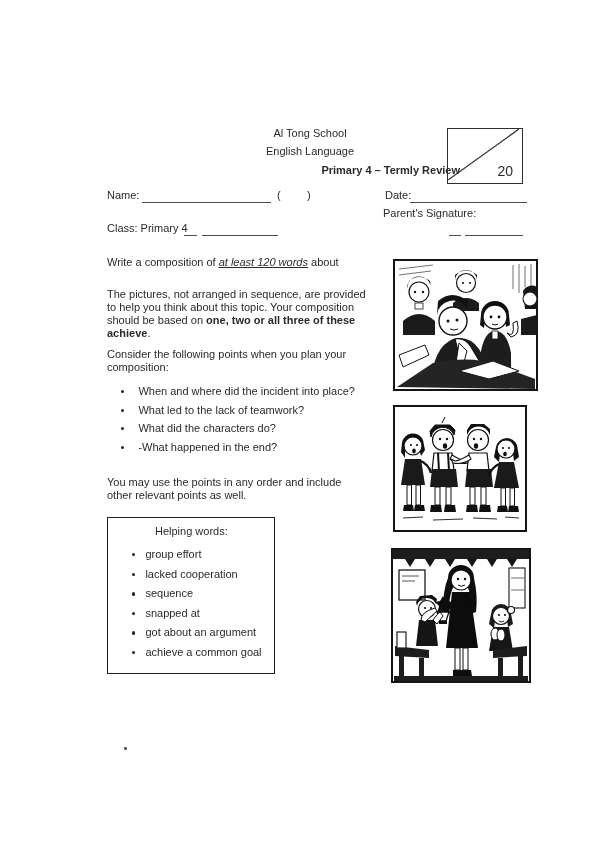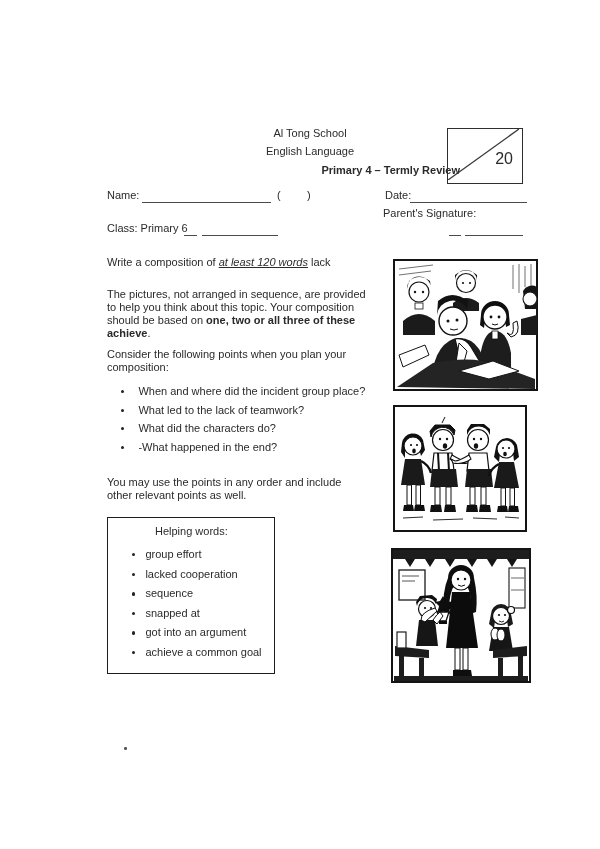--- a/index.html
+++ b/index.html
@@ -11,21 +11,21 @@
   }
   .abs{position:absolute;}
   .ctr{left:160px;width:300px;text-align:center;}
   .b{font-weight:700;text-align:right;}
   .i{margin-left:36px;}
   .u{text-decoration:underline;font-style:italic;}
   .line{display:inline-block;border-bottom:1.3px solid #4a4a4a;height:12px;}
   
   .scorebox{left:447px;top:128px;width:74px;height:54px;border:1.6px solid #2e2e2e;}
   .scorebox svg{position:absolute;left:0;top:0;}
-  .score-val{position:absolute;right:9px;bottom:18px;font-size:16px;color:#2a2a2a;}
+  .score-val{position:absolute;right:9px;bottom:5px;font-size:14px;color:#2a2a2a;}
   
   .para{left:107px;width:290px;}
   .pline{display:block;}
   
   .pt{display:flex;align-items:flex-start;margin-bottom:5.5px;}
   .bdot{flex:0 0 auto;width:3.4px;height:3.4px;border-radius:50%;background:#222;margin:5px 14px 0 0;}
   
   .helpbox{left:107px;top:517px;width:168px;height:157px;border:1.7px solid #1d1d1d;box-sizing:border-box;}
   .helpbox .title{position:absolute;left:11px;top:7px;}
   .helpbox .words{position:absolute;left:24px;top:30px;}
@@ -50,47 +50,47 @@
   <span class="score-val">20</span>
 </div>
 
 <span class="abs" style="left:107px;top:189px;">Name:</span>
 <span class="abs line" style="left:142px;top:190px;width:129px;"></span>
 <span class="abs" style="left:277px;top:189px;">(</span>
 <span class="abs" style="left:307px;top:189px;">)</span>
 <span class="abs" style="left:385px;top:189px;">Date:</span>
 <span class="abs line" style="left:410px;top:190px;width:117px;"></span>
 
-<span class="abs" style="left:107px;top:222px;">Class: Primary 6</span>
+<span class="abs" style="left:107px;top:222px;">Class: Primary 4</span>
 <span class="abs line" style="left:184px;top:223px;width:13px;"></span>
 <span class="abs line" style="left:202px;top:223px;width:76px;"></span>
 <span class="abs" style="left:335px;top:207px;padding-left:48px;">Parent's Signature:</span>
 <span class="abs line" style="left:449px;top:223px;width:12px;"></span>
 <span class="abs line" style="left:465px;top:223px;width:58px;"></span>
 
 <div class="abs para" style="top:256px;">
-  <span class="pline"><span>Write a composition of </span><span class="u">at least 120 words</span><span> lack</span></span>
+  <span class="pline"><span>Write a composition of </span><span class="u">at least 120 words</span><span> about</span></span>
 </div>
 
 <div class="abs para" style="top:288px;">
   <span class="pline">The pictures, not arranged in sequence, are provided</span>
   <span class="pline">to help you think about this topic. Your composition</span>
   <span class="pline"><span>should be based on </span><span class="b">one, two or all three of these</span></span>
   <span class="pline"><span class="b">achieve</span><span>.</span></span>
 </div>
 
 <div class="abs para" style="top:348px;">
   <span class="pline">Consider the following points when you plan your</span>
   <span class="pline">composition:</span>
 </div>
 
 <div class="abs" style="left:121px;top:385px;width:270px;">
   <div class="pt">
       <span class="bdot"></span>
-      <span>When and where did the incident group place?</span>
+      <span>When and where did the incident into place?</span>
     </div>
   <div class="pt">
       <span class="bdot"></span>
       <span>What led to the lack of teamwork?</span>
     </div>
   <div class="pt">
       <span class="bdot"></span>
       <span>What did the characters do?</span>
     </div>
   <div class="pt">
@@ -118,21 +118,21 @@
     <div class="pt">
         <span class="bdot"></span>
         <span>sequence</span>
       </div>
     <div class="pt">
         <span class="bdot"></span>
         <span>snapped at</span>
       </div>
     <div class="pt">
         <span class="bdot"></span>
-        <span>got into an argument</span>
+        <span>got about an argument</span>
       </div>
     <div class="pt">
         <span class="bdot"></span>
         <span>achieve a common goal</span>
       </div>
   </div>
 </div>
 
 <figure class="abs pic" style="left:393px;top:259px;margin:0;" aria-label="Two pupils working together at a classroom desk, writing, with classmates behind them">
   <svg width="145" height="132" viewBox="0 0 145 132">

